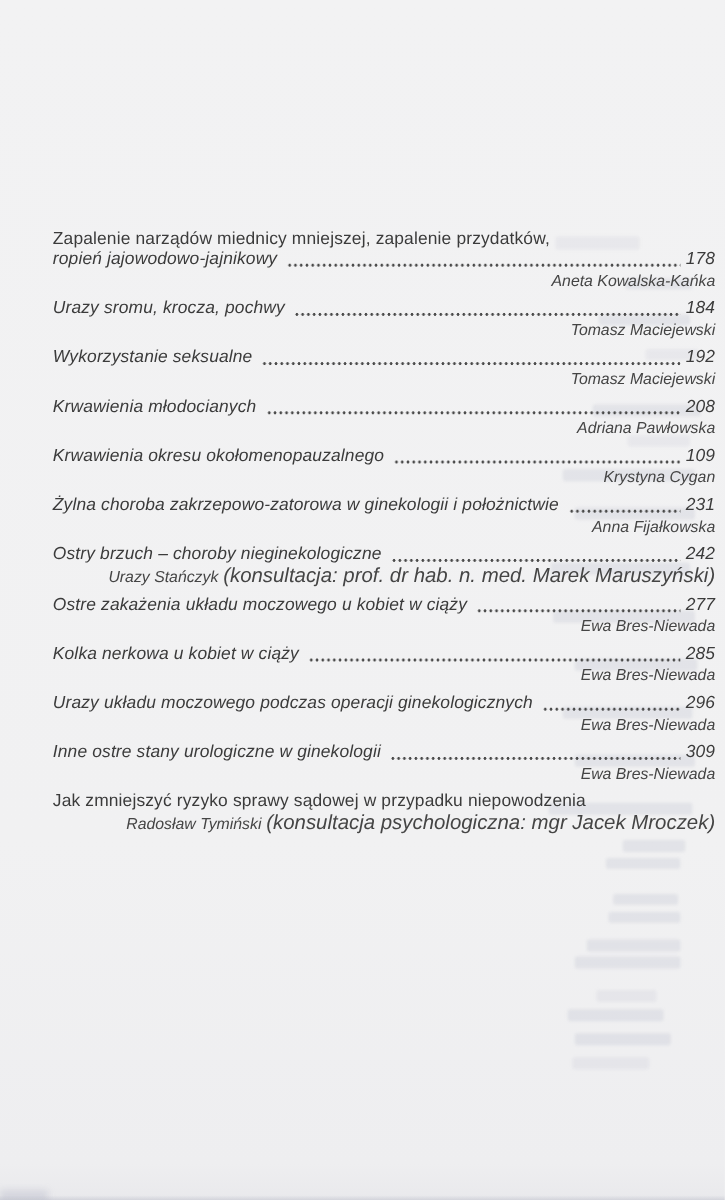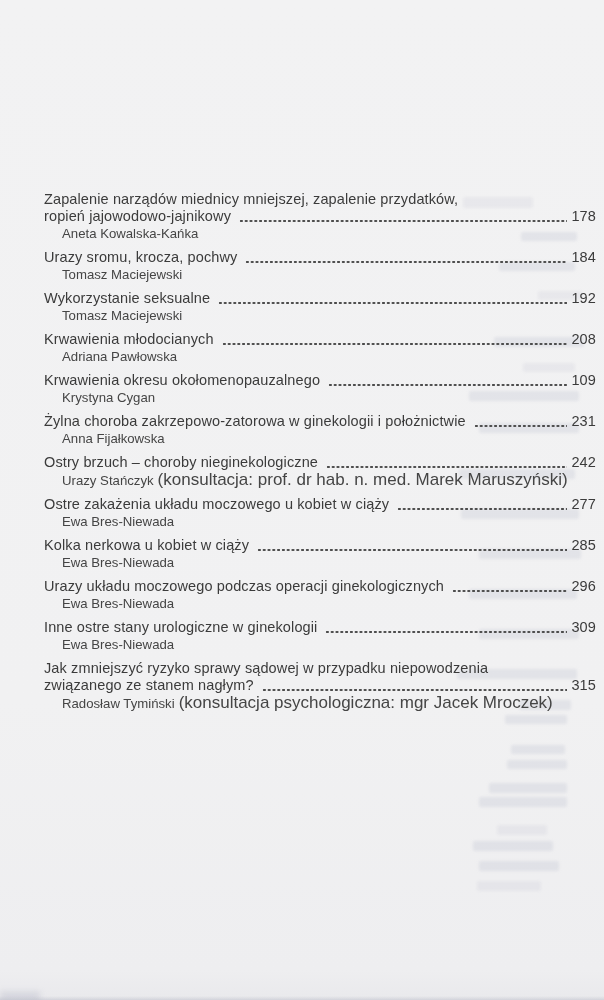--- a/index.html
+++ b/index.html
@@ -22,44 +22,46 @@
     position: absolute; left: 0; bottom: 0; width: 40px; height: 8px;
     background: rgba(130,135,165,0.22);
     filter: blur(3px);
   }
   .toc {
     position: absolute;
     left: 44px; right: 8px; top: 191px;
     color: #3b3b3b;
   }
   .entry { margin-bottom: 7px; }
-  .trow { display: flex; align-items: flex-end; }
+  .trow { display: flex; align-items: flex-end; font-style: italic; }
   .t, .t1, .pg {
     font-size: 14.5px;
     line-height: 17px;
     letter-spacing: 0.12px;
     color: #3b3b3b;
   }
   .t { white-space: nowrap; }
   .t1 { white-space: normal; }
   .leader {
     flex: 1;
     height: 17px;
     margin: 0 4px 0 8px;
     background-image: radial-gradient(circle, #4a4a4a 1.05px, rgba(74,74,74,0) 1.4px);
     background-size: 4.8px 4px;
     background-repeat: repeat-x;
     background-position: left 0 bottom 2px;
   }
   .pg { min-width: 24px; text-align: right; }
   .author {
+    font-style: italic;
     font-size: 13.2px;
     line-height: 16px;
     margin: 1px 0 0 18px;
     color: #454545;
+    text-align: right;
   }
   .author .note { font-size: 17px; margin-left: 4px; }
   .ghost {
     position: absolute;
     background: rgba(152,157,180,0.16);
     border-radius: 2px;
     filter: blur(1.4px);
   }
   .ghost.light { background: rgba(152,157,180,0.11); }
 </style>
@@ -191,25 +193,20 @@
       <div class="trow">
         <span class="t">Inne ostre stany urologiczne w ginekologii</span>
         <span class="leader"></span>
         <span class="pg">309</span>
       </div>
       <div class="author">Ewa Bres-Niewada</div>
     </div>
 
     <div class="entry">
       <div class="t1">Jak zmniejszyć ryzyko sprawy sądowej w przypadku niepowodzenia</div>
-      <div class="trow">
-        <span class="t">związanego ze stanem nagłym?</span>
-        <span class="leader"></span>
-        <span class="pg">315</span>
-      </div>
       <div class="author"><span>Radosław Tymiński</span><span class="note">(konsultacja psychologiczna: mgr Jacek Mroczek)</span></div>
     </div>
 
   </div>
 
   <div class="corner-smudge"></div>
   <div class="bottom-edge"></div>
 </div>
 
 </body></html>

